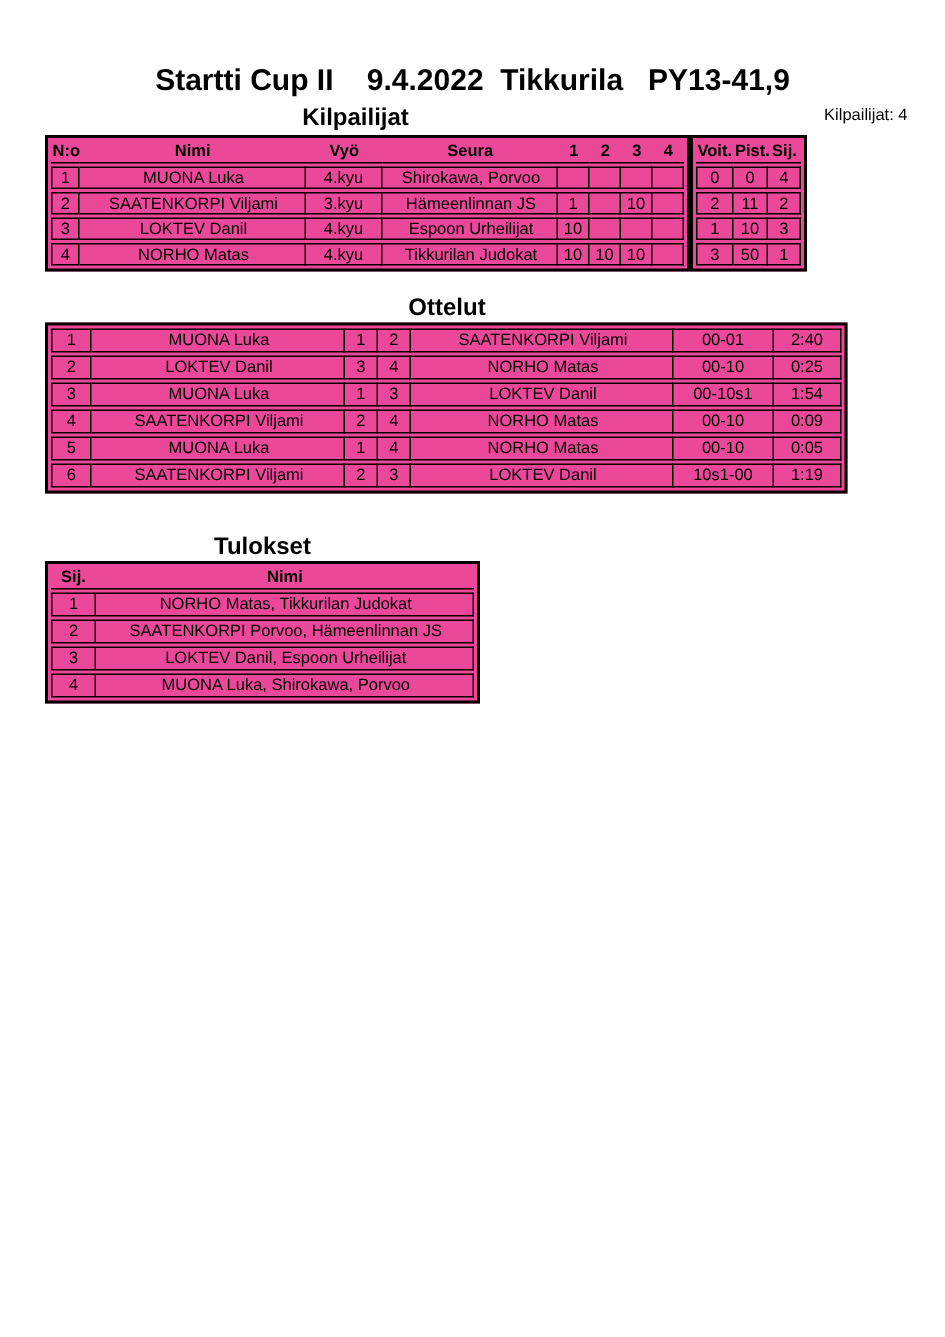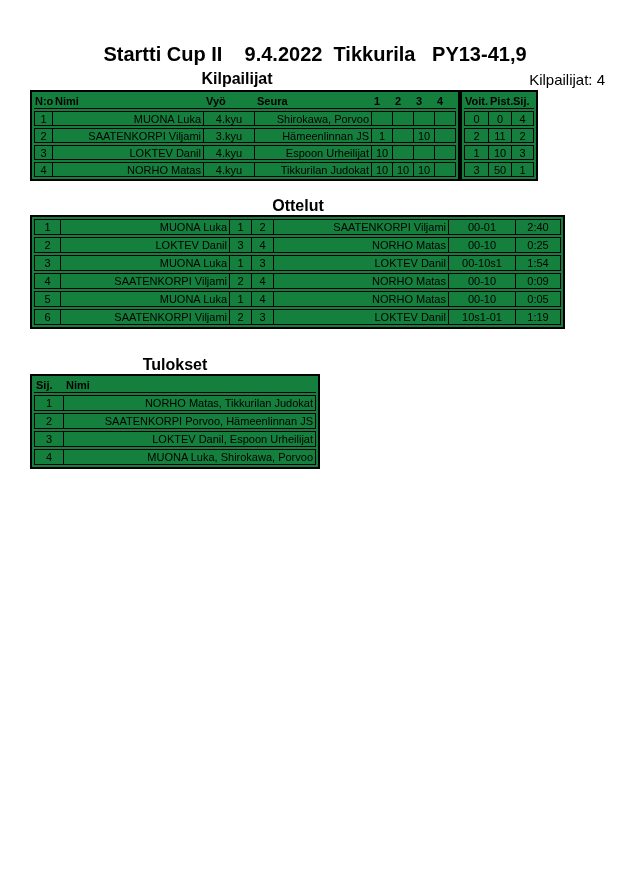--- a/index.html
+++ b/index.html
@@ -9,37 +9,37 @@
   }
   .abs { position:absolute; }
   .title {
     top:43px; left:0; width:630px; box-sizing:border-box; 
     text-align:center; font-size:20px; font-weight:bold; white-space:pre;
   }
   .seclabel { font-size:16px; font-weight:bold; text-align:center; }
   .lbl-kilpailijat { top:70px; left:0; width:474px; }
   .lbl-ottelut    { top:197px; left:0; width:596px; }
   .lbl-tulokset   { top:356px; left:0; width:350px; }
-  .count { top:71px; right:25px; font-size:15px; }
+  .count { top:71px; right:25px; font-size:11px; }
 
   .tgroup { display:flex; align-items:flex-start; }
-  .tw { border:2px solid #000; padding:0 2px; background:#15803d; }
+  .tw { border:2px solid #000; padding:0 2px; background:#ec4899; }
   table { border-collapse:separate; border-spacing:0 2px; table-layout:fixed; }
   th, td {
     box-sizing:border-box; font-size:11px; line-height:12px;
     white-space:nowrap; overflow:visible; padding:0 2px;
   }
-  th { font-weight:bold; border-bottom:1px solid #000; height:15px; text-align:left; }
+  th { font-weight:bold; border-bottom:1px solid #000; height:15px; text-align:center; }
   td {
     border-top:1px solid #000; border-bottom:1px solid #000; border-right:1px solid #000;
     height:16px; text-align:center;
   }
   .t1 td { height:15px; }
   td:first-child { border-left:1px solid #000; }
-  .l { text-align:right; padding-left:4px; }
+  .l { text-align:center; padding-left:4px; }
   th.hl { text-align:left; padding-left:1px; }
 </style>
 </head>
 <body>
 
 <div class="abs title">Startti Cup II    9.4.2022  Tikkurila   PY13-41,9</div>
 
 <div class="abs seclabel lbl-kilpailijat">Kilpailijat</div>
 <div class="abs count">Kilpailijat: 4</div>
 
@@ -206,21 +206,21 @@
       <td class="l">NORHO Matas</td>
       <td>00-10</td>
       <td>0:05</td>
     </tr>
     <tr>
       <td>6</td>
       <td class="l">SAATENKORPI Viljami</td>
       <td>2</td>
       <td>3</td>
       <td class="l">LOKTEV Danil</td>
-      <td>10s1-01</td>
+      <td>10s1-00</td>
       <td>1:19</td>
     </tr>
   </tbody>
     </table>
 </div>
 
 <div class="abs seclabel lbl-tulokset">Tulokset</div>
 
 <div class="abs tw" style="left:30px; top:374px;">
   <table style="width:282px;">

